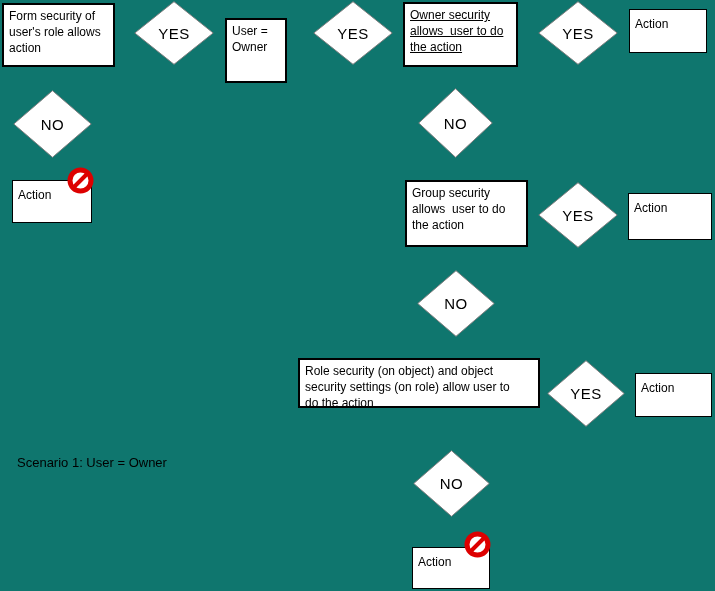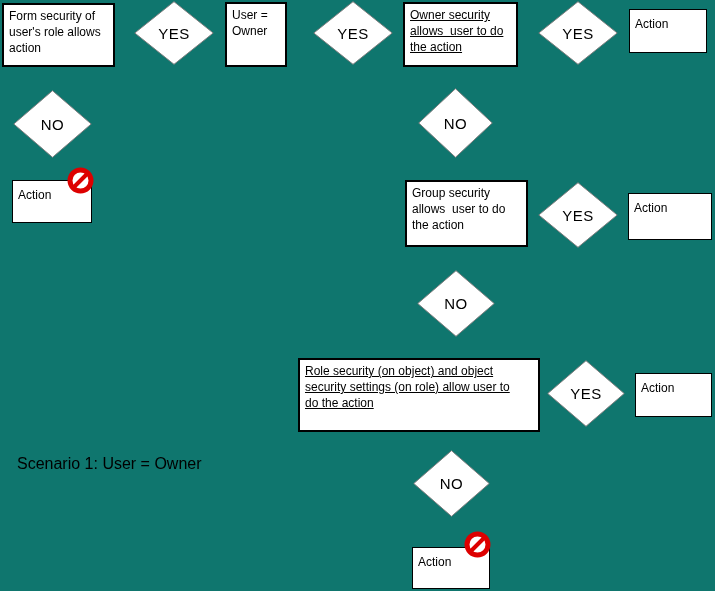--- a/index.html
+++ b/index.html
@@ -53,21 +53,21 @@
     letter-spacing: 0.5px;
     color: #000000;
   }
   .prohibit {
     position: absolute;
     width: 27px;
     height: 27px;
   }
   .caption {
     position: absolute;
-    font-size: 16px;
+    font-size: 13px;
     color: #000000;
     white-space: nowrap;
   }
 </style>
 </head>
 <body>
 
 <div class="canvas">
 
   <div class="rect" style="left:2px; top:3px; width:113px; height:64px;">
@@ -76,21 +76,21 @@
 action</span>
   </div>
 
   <div class="diamond" style="left:134px; top:1px; width:80px; height:64px;">
     <svg class="shape" viewBox="0 0 100 100" preserveAspectRatio="none">
       <polygon points="50,1 99,50 50,99 1,50" fill="#ffffff" stroke="#7f7f7f" stroke-width="1" vector-effect="non-scaling-stroke"></polygon>
     </svg>
     <span class="dlabel">YES</span>
   </div>
 
-  <div class="rect" style="left:225px; top:2px; width:62px; height:65px;">
+  <div class="rect" style="left:225px; top:18px; width:62px; height:65px;">
     <span class="txt">User =
 Owner</span>
   </div>
 
   <div class="diamond" style="left:313px; top:1px; width:80px; height:64px;">
     <svg class="shape" viewBox="0 0 100 100" preserveAspectRatio="none">
       <polygon points="50,1 99,50 50,99 1,50" fill="#ffffff" stroke="#7f7f7f" stroke-width="1" vector-effect="non-scaling-stroke"></polygon>
     </svg>
     <span class="dlabel">YES</span>
   </div>
@@ -151,21 +151,21 @@
     <span class="txt">Action</span>
   </div>
 
   <div class="diamond" style="left:417px; top:270px; width:78px; height:67px;">
     <svg class="shape" viewBox="0 0 100 100" preserveAspectRatio="none">
       <polygon points="50,1 99,50 50,99 1,50" fill="#ffffff" stroke="#7f7f7f" stroke-width="1" vector-effect="non-scaling-stroke"></polygon>
     </svg>
     <span class="dlabel">NO</span>
   </div>
 
-  <div class="rect" style="left:298px; top:358px; width:242px; height:74px;text-decoration:underline;">
+  <div class="rect" style="left:298px; top:358px; width:242px; height:50px;">
     <span class="txt">Role security (on object) and object
 security settings (on role) allow user to
 do the action</span>
   </div>
 
   <div class="diamond" style="left:547px; top:360px; width:78px; height:67px;">
     <svg class="shape" viewBox="0 0 100 100" preserveAspectRatio="none">
       <polygon points="50,1 99,50 50,99 1,50" fill="#ffffff" stroke="#7f7f7f" stroke-width="1" vector-effect="non-scaling-stroke"></polygon>
     </svg>
     <span class="dlabel">YES</span>

